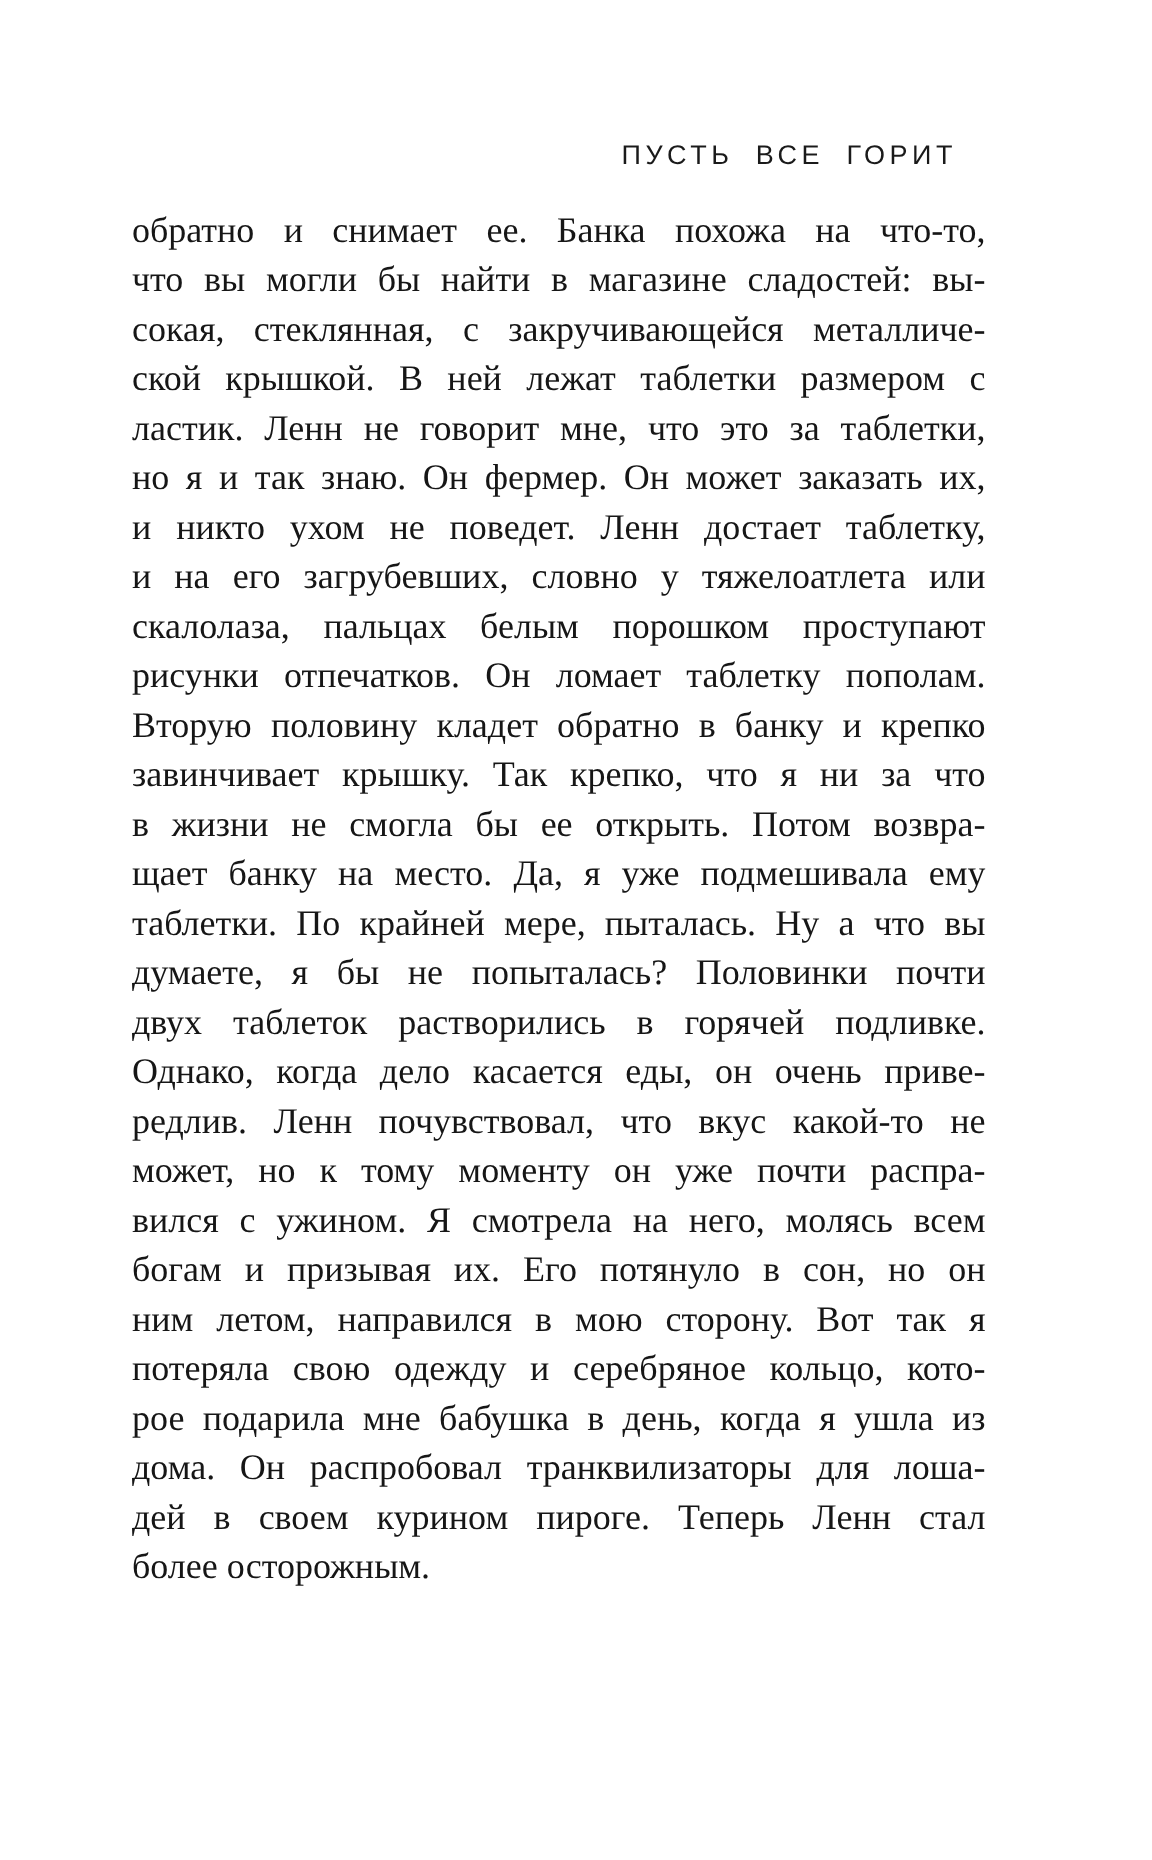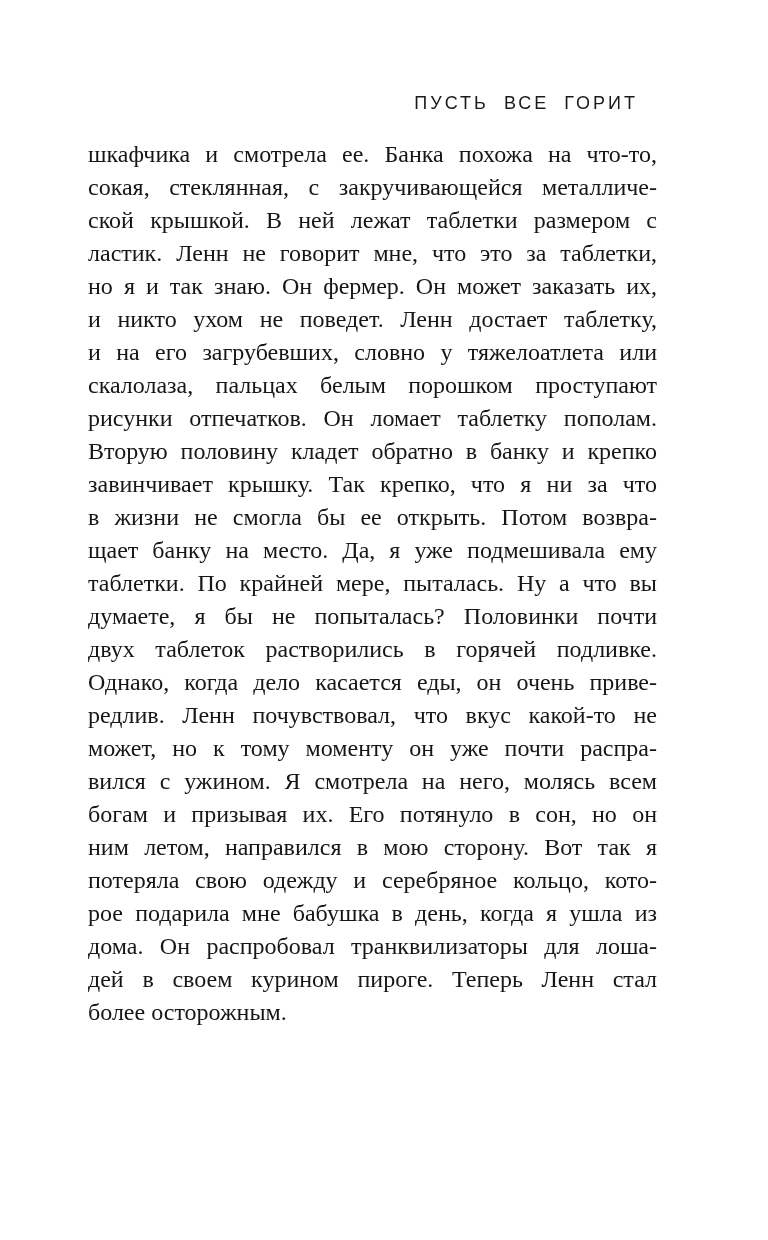--- a/index.html
+++ b/index.html
@@ -62,21 +62,22 @@
     color: #111111;
   }
 </style>
 </head>
 <body>
 
 <div class="page">
   <div class="running-header">ПУСТЬ ВСЕ ГОРИТ</div>
 
   <div class="body-text">
-      <div class="body-line">шкафчика и смотрела ее. Банка похожа на что-то,</div>
+      <div class="body-line">обратно и снимает ее. Банка похожа на что-то,</div>
+      <div class="body-line">что вы могли бы найти в магазине сладостей: вы-</div>
       <div class="body-line">сокая, стеклянная, с закручивающейся металличе-</div>
       <div class="body-line">ской крышкой. В ней лежат таблетки размером с</div>
       <div class="body-line">ластик. Ленн не говорит мне, что это за таблетки,</div>
       <div class="body-line">но я и так знаю. Он фермер. Он может заказать их,</div>
       <div class="body-line">и никто ухом не поведет. Ленн достает таблетку,</div>
       <div class="body-line">и на его загрубевших, словно у тяжелоатлета или</div>
       <div class="body-line">скалолаза, пальцах белым порошком проступают</div>
       <div class="body-line">рисунки отпечатков. Он ломает таблетку пополам.</div>
       <div class="body-line">Вторую половину кладет обратно в банку и крепко</div>
       <div class="body-line">завинчивает крышку. Так крепко, что я ни за что</div>

